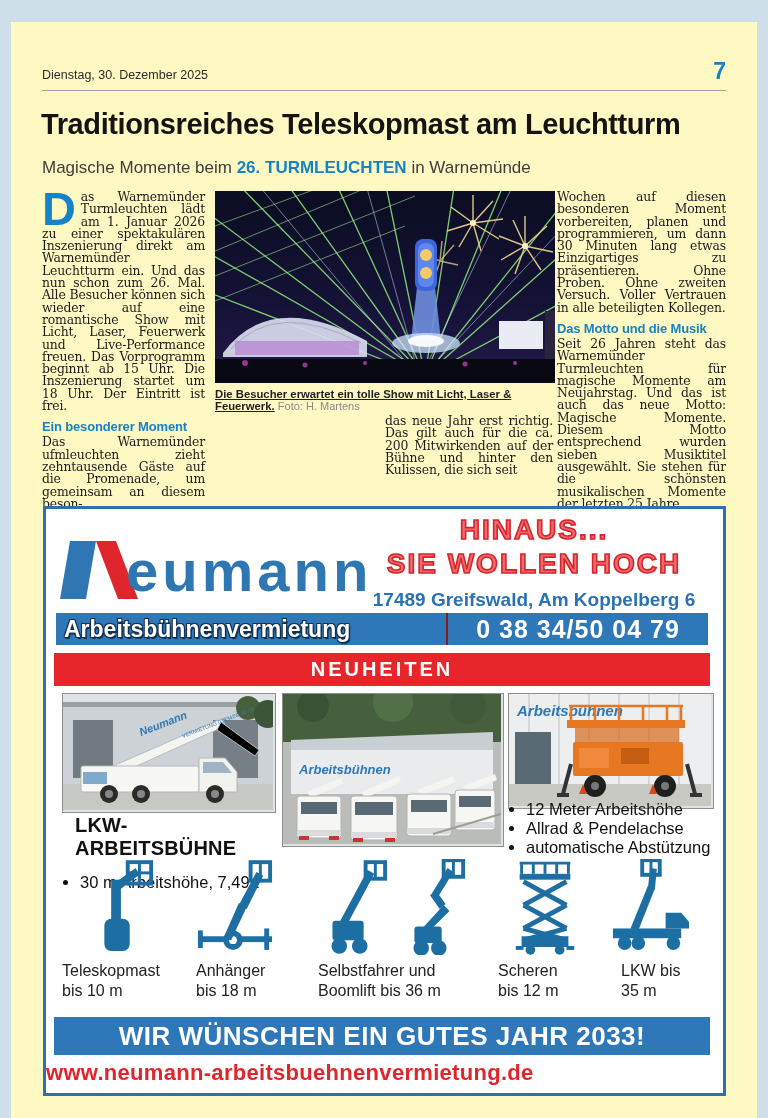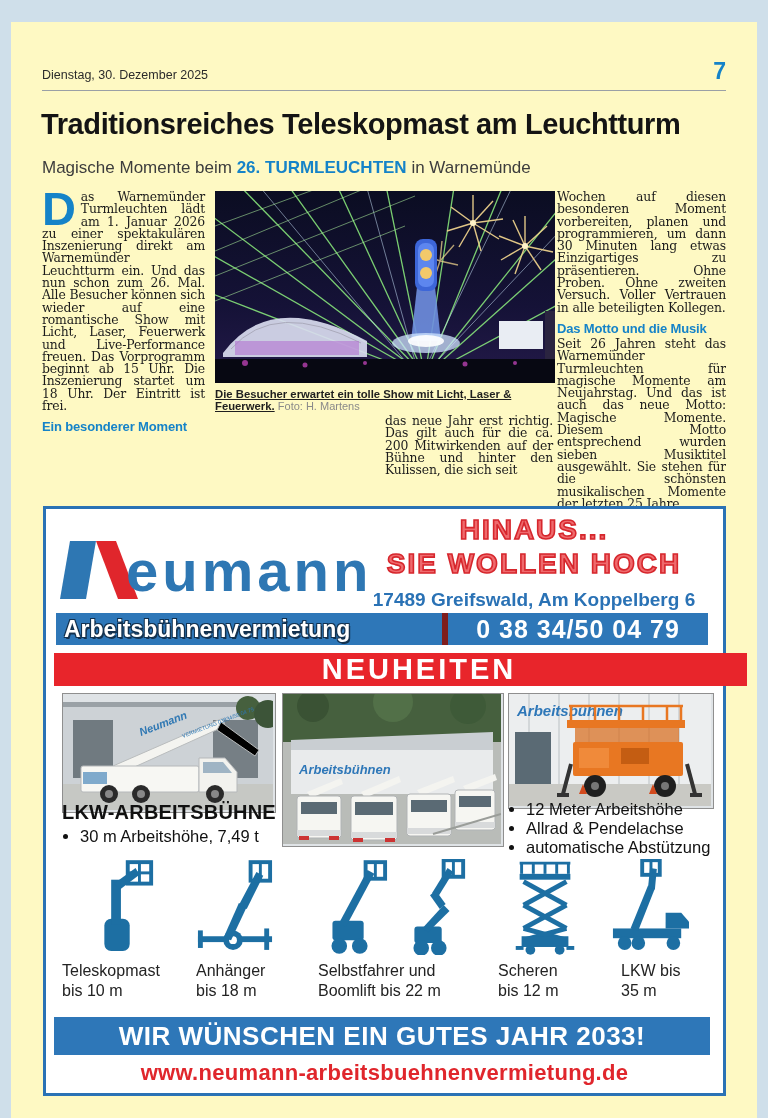--- a/index.html
+++ b/index.html
@@ -39,63 +39,64 @@
   
   .ad{position:absolute;left:32px;top:484px;width:677px;height:584px;border:3px solid #2a72b5;background:#fff;}
   .slogan{position:absolute;right:4px;top:4px;width:370px;text-align:center;font-weight:bold;
           font-size:28px;letter-spacing:2px;color:#ef6a6d;-webkit-text-stroke:1.6px #d6262c;line-height:34px;}
   .address{position:absolute;right:14px;top:80px;width:350px;text-align:center;color:#2a72b5;
            font-weight:bold;font-size:19px;}
   .logo{position:absolute;left:14px;top:30px;}
   .blue-bar{position:absolute;left:8px;top:102px;width:656px;height:36px;background:#2e77b8;
             border:2px solid #fff;box-sizing:border-box;display:flex;align-items:center;}
   .blue-bar .label{width:392px;height:100%;display:flex;align-items:center;padding-left:8px;
-            border-right:6px solid #7f1d1d;box-sizing:border-box;color:#fff;font-weight:bold;font-size:23px;
+            border-right:2px solid #7f1d1d;box-sizing:border-box;color:#fff;font-weight:bold;font-size:23px;
             text-shadow:1.5px 1.5px 0 #13314e,-1px -1px 0 #13314e,1px -1px 0 #13314e,-1px 1px 0 #13314e;}
   .blue-bar .phone{flex:1;text-align:center;color:#fff;font-weight:bold;font-size:25px;letter-spacing:1px;}
   .red-bar{position:absolute;left:8px;top:144px;width:656px;height:33px;background:#e8252b;
            display:flex;align-items:center;justify-content:center;color:#fff;font-weight:bold;
-           font-size:29px;letter-spacing:3px;padding-left:37px;}
+           font-size:20px;letter-spacing:3px;}
   .ad-photo{position:absolute;border:1px solid #8f8f8f;overflow:hidden;background:#dfe3e6;}
   .ph-left{left:16px;top:184px;width:212px;height:118px;}
   .ph-mid{left:236px;top:184px;width:220px;height:152px;}
   .ph-right{left:462px;top:184px;width:204px;height:114px;}
   .product-left{position:absolute;left:16px;top:292px;width:230px;}
-  .product-left h3{margin:0;font-size:20px;font-weight:bold;color:#111;letter-spacing:0.2px;}
+  .product-left h3{margin:13px;font-size:20px;font-weight:bold;color:#111;letter-spacing:0.2px;}
   ul.blist{margin:3px 0 0 0;padding-left:18px;color:#111;}
   ul.blist li{font-size:16.5px;line-height:19px;margin:0;}
   .right-bullets{position:absolute;left:462px;top:288px;width:215px;}
   .right-bullets li{font-size:16px;line-height:18.5px;}
   .icons-row{position:absolute;left:0;top:350px;width:677px;height:100px;}
   .micon{position:absolute;width:78px;height:96px;}
   .caps-row{position:absolute;top:452px;left:0;width:677px;font-size:16px;color:#232323;line-height:20px;}
   .capcell{position:absolute;top:0;}
   .wish-bar{position:absolute;left:8px;top:508px;width:656px;height:38px;background:#2e77b8;
             display:flex;align-items:center;justify-content:center;color:#fff;font-weight:bold;
             font-size:26px;letter-spacing:0.5px;}
-  .website{position:absolute;left:0;top:551px;width:677px;text-align:center;color:#e0262c;
+  .website{position:absolute;left:0;top:551px;width:677px;text-align:left;color:#e0262c;
            font-weight:bold;font-size:22px;letter-spacing:0.3px;}
 </style>
 </head>
 <body>
 
 <div class="page">
 
   <div class="date">Dienstag, 30. Dezember 2025</div>
   <div class="pagenum">7</div>
   <div class="rule"></div>
 
   <div class="title">Traditionsreiches Teleskopmast am Leuchtturm</div>
   <div class="subtitle"><span>Magische Momente beim </span><span class="hl">26. TURMLEUCHTEN</span><span> in Warnemünde</span></div>
 
   <div class="article">
 
     <div class="col col1">
       <p><span class="dropcap">D</span><span>as Warnemünder Turmleuchten lädt am 1. Januar 2026 zu einer spektakulären Inszenierung direkt am Warnemünder Leuchtturm ein. Und das nun schon zum 26. Mal. Alle Besucher können sich wieder auf eine romantische Show mit Licht, Laser, Feuerwerk und Live-Performance freuen. Das Vorprogramm beginnt ab 15 Uhr. Die Inszenierung startet um 18 Uhr. Der Eintritt ist frei.</span></p>
       <div class="subhead">Ein besonderer Moment</div>
+      <p>Das Warnemünder ufmleuchten zieht zehntausende Gäste auf die Promenade, um gemeinsam an diesem beson-</p>
     </div>
 
     <div class="photo-main">
       <svg width="340" height="192" viewBox="0 0 340 192">
         <defs>
           <linearGradient id="sky" x1="0" y1="0" x2="0" y2="1">
             <stop offset="0" stop-color="#0b0d22"></stop>
               <stop offset="0.6" stop-color="#151237"></stop>
               <stop offset="1" stop-color="#241a4a"></stop>
           </linearGradient>
@@ -433,21 +434,21 @@
       <div class="capcell" style="left:16px;width:140px">
         <div>Teleskopmast</div>
           <div>bis 10 m</div>
       </div>
       <div class="capcell" style="left:150px;width:125px">
         <div>Anhänger</div>
           <div>bis 18 m</div>
       </div>
       <div class="capcell" style="left:272px;width:185px">
         <div>Selbstfahrer und</div>
-          <div>Boomlift bis 22 m</div>
+          <div>Boomlift bis 36 m</div>
       </div>
       <div class="capcell" style="left:452px;width:120px">
         <div>Scheren</div>
           <div>bis 12 m</div>
       </div>
       <div class="capcell" style="left:575px;width:95px">
         <div>LKW bis</div>
           <div>35 m</div>
       </div>
     </div>

